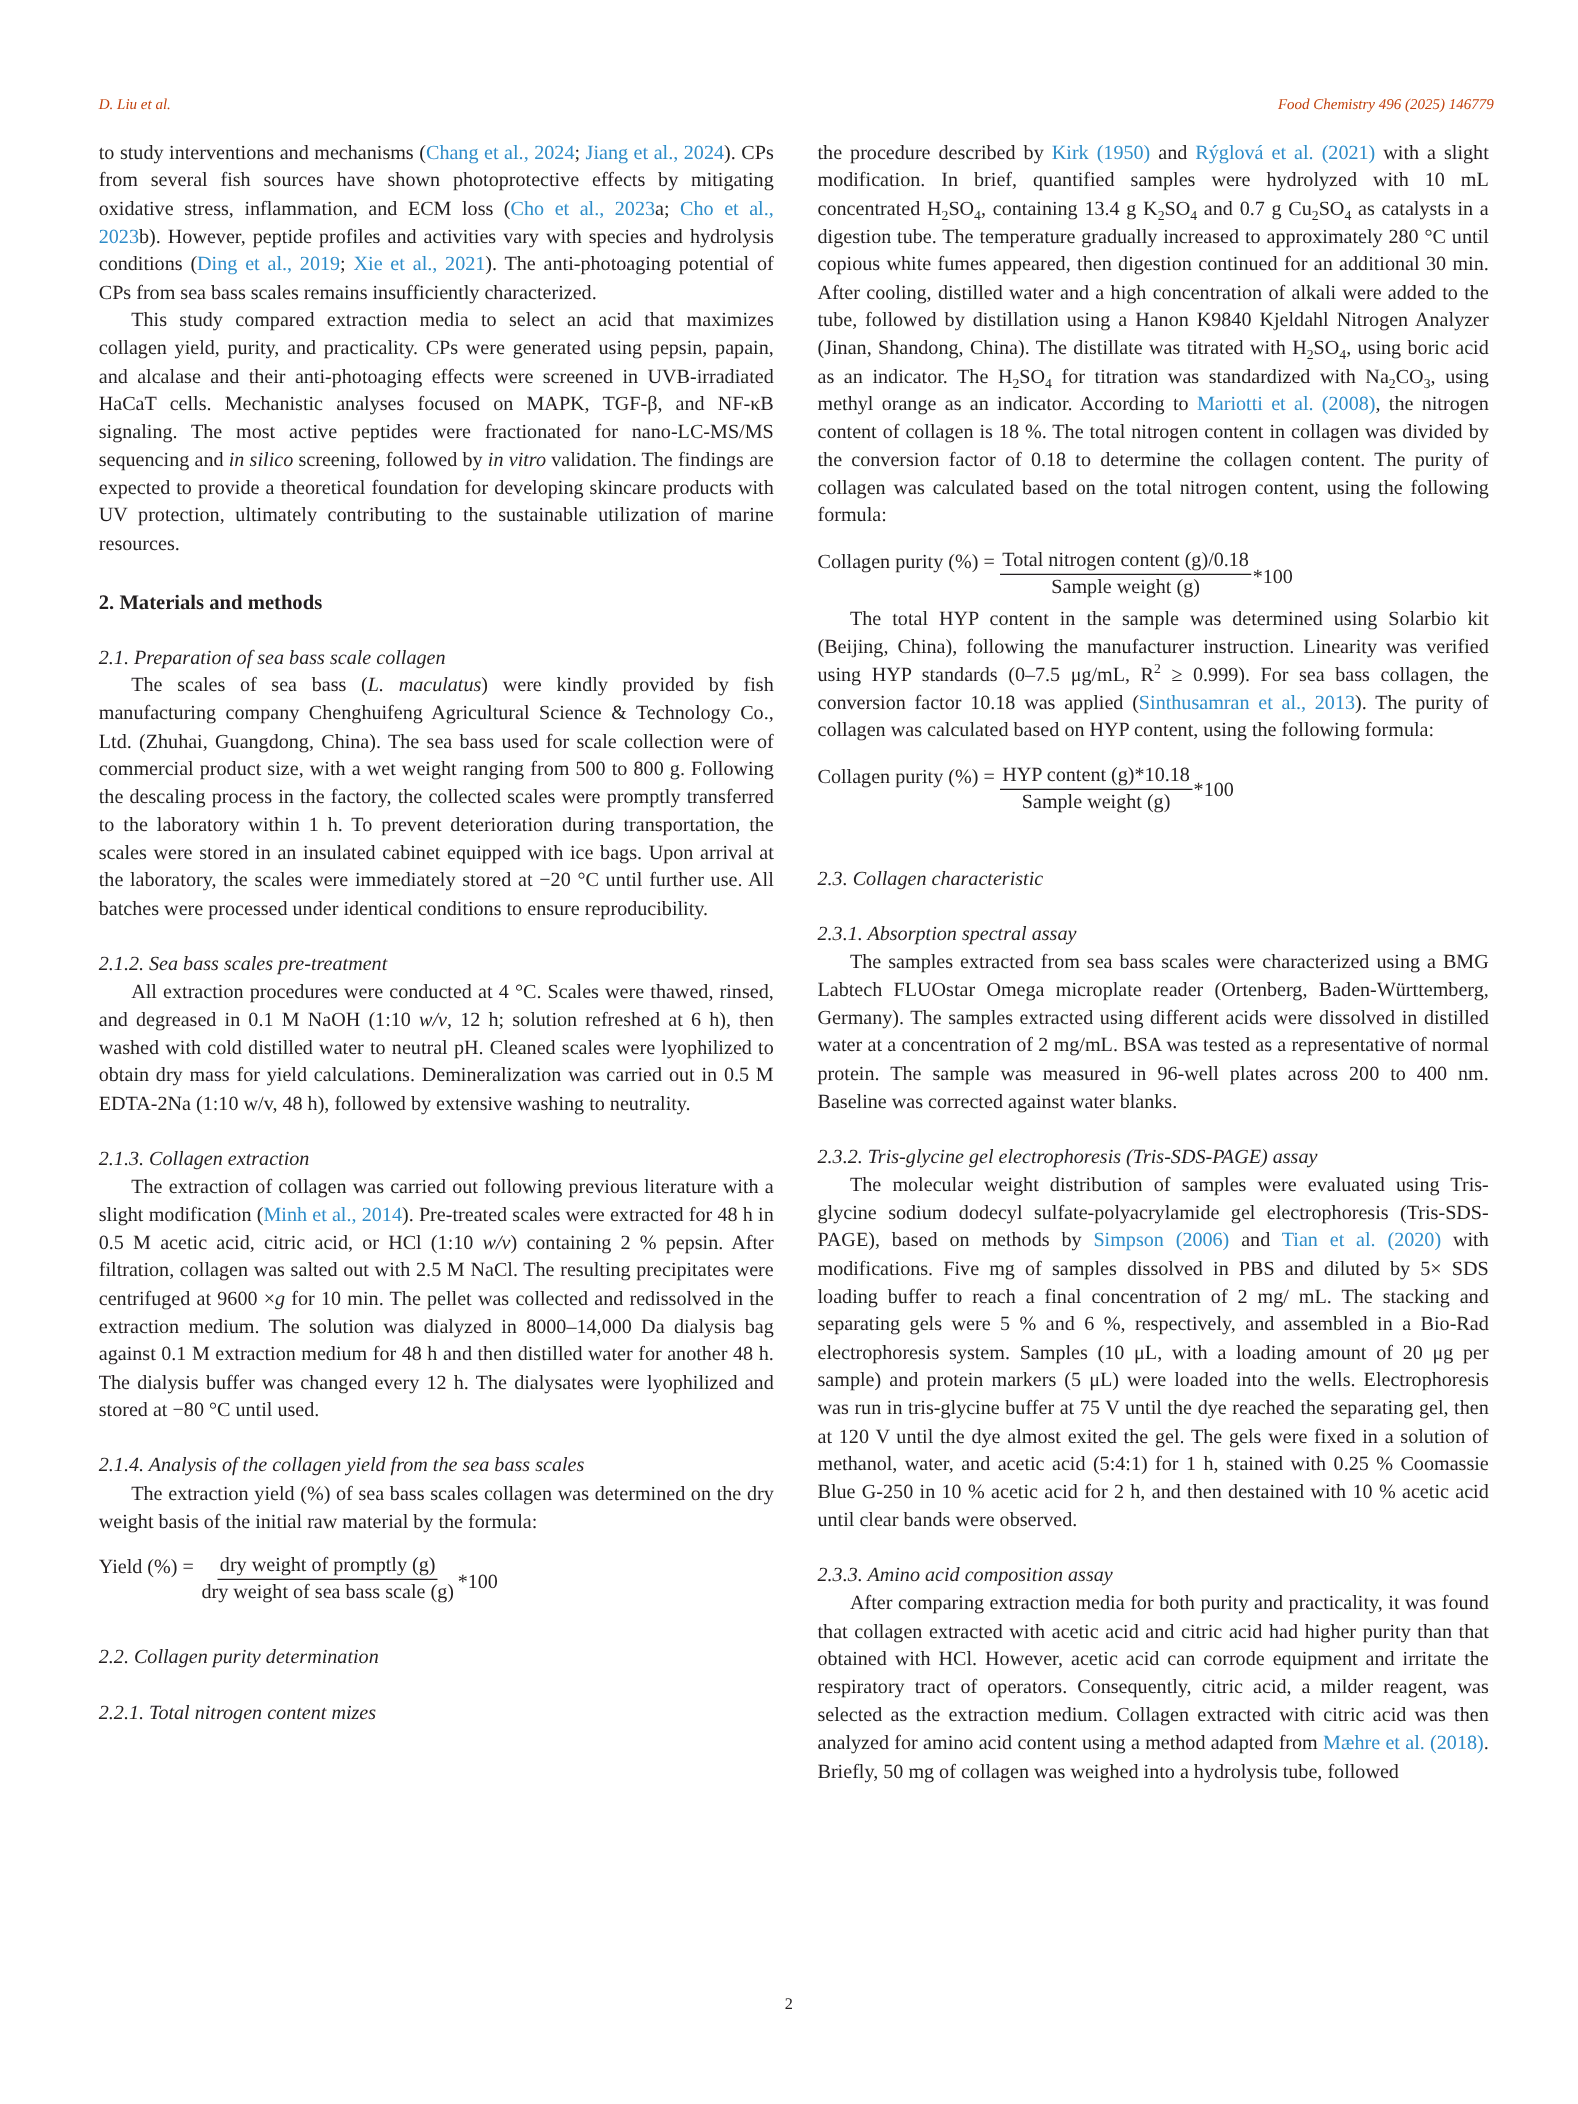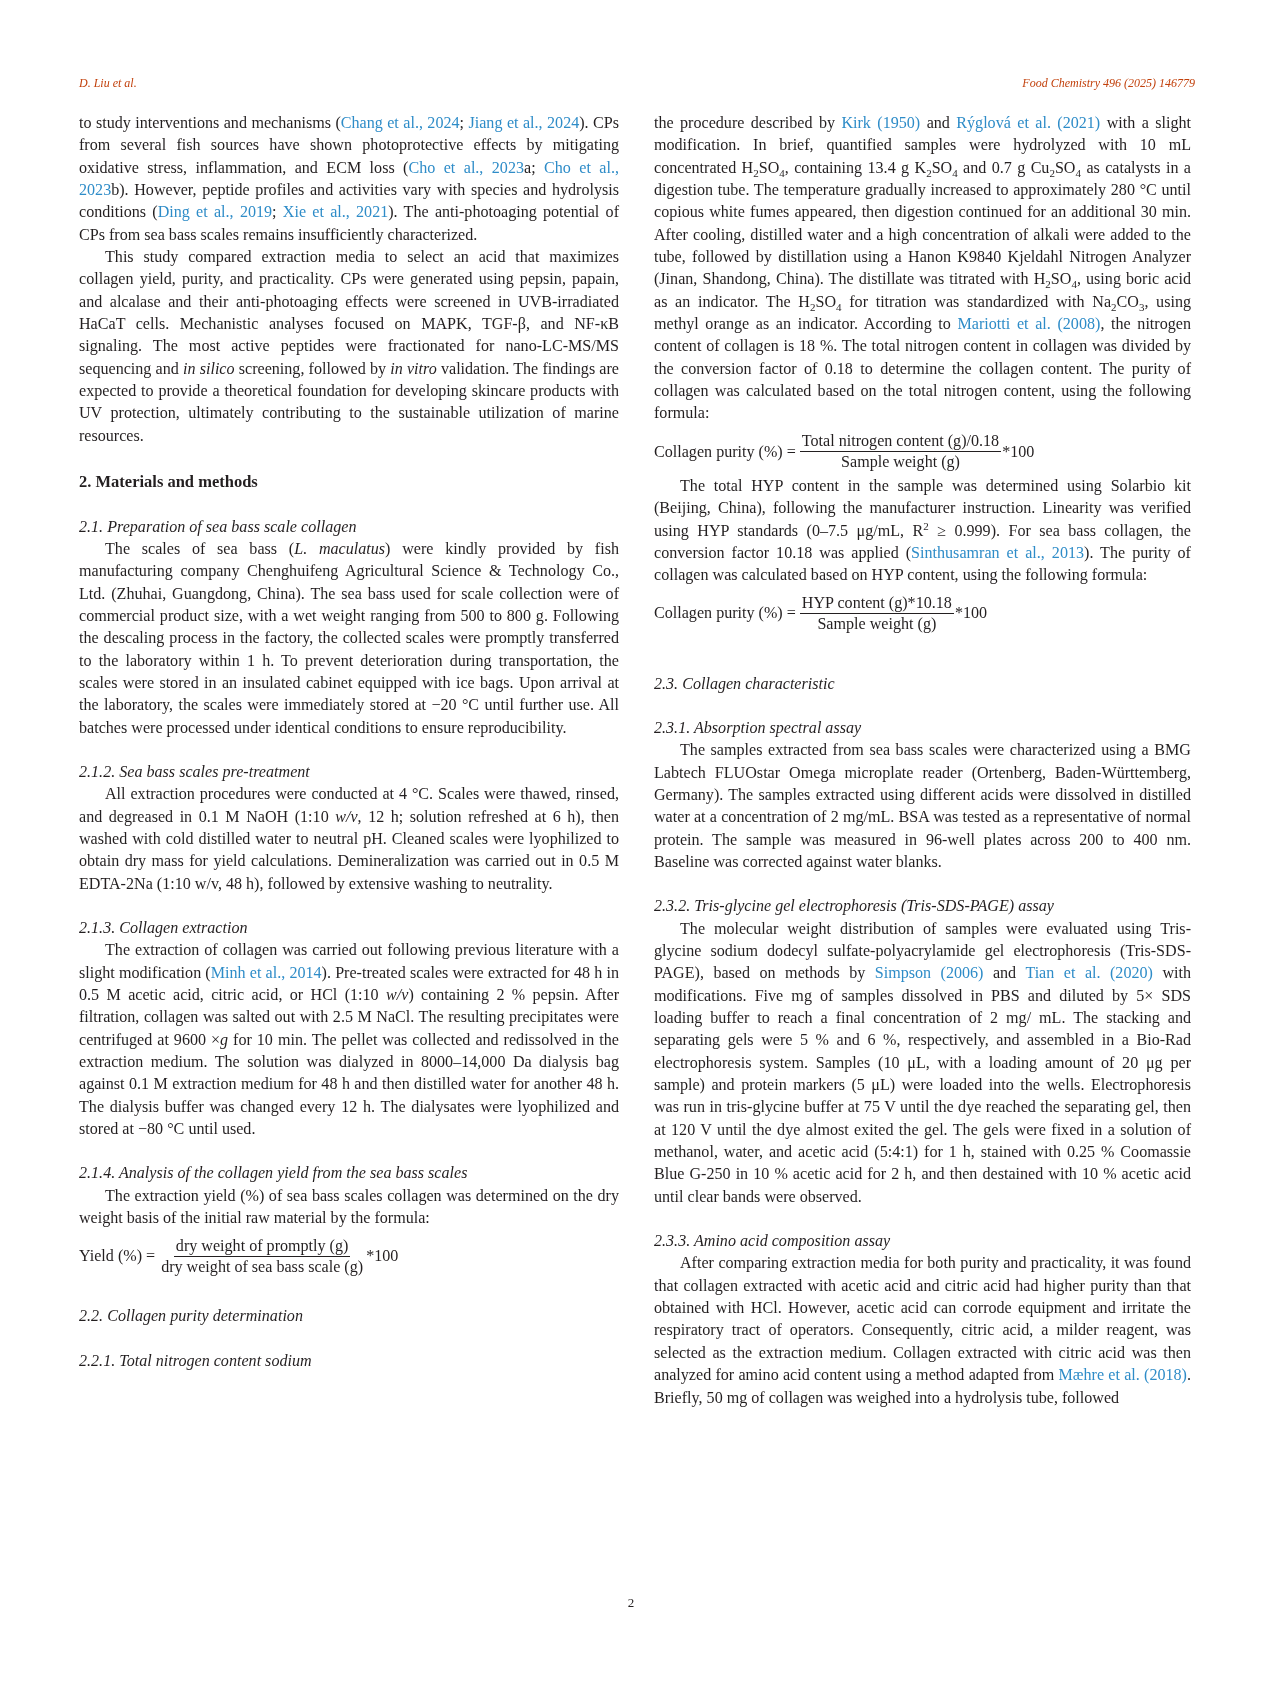--- a/index.html
+++ b/index.html
@@ -12,21 +12,21 @@
   .col-left { left: 79px; }
   .col-right { left: 654px; width: 537px; }
   p { margin: 0; text-align: justify; hyphens: manual; }
   p.ind { text-indent: 26px; }
   a, .cite { color: #2e8cc8; text-decoration: none; }
   .h2 { font-weight: bold; font-size: 16.5px; margin: 24px 0 0 0; }
   .h3 { font-style: italic; margin: 22px 0 0 0; }
   .h4 { font-style: italic; margin: 22px 0 0 0; }
   .h4 + p, .h3 + .h4 { margin-top: 0; }
   .h3 + .h4 { margin-top: 22px; }
-  .formula { display: flex; align-items: center; margin: 4px 0 0 0; height: 46px; }
+  .formula { display: flex; align-items: flex-start; margin: 14px 0 0 0; height: 46px; }
   .formula .lhs { white-space: nowrap; margin-right: 4px; }
   .frac { display: inline-flex; flex-direction: column; align-items: center; }
   .frac .num { border-bottom: 1px solid #231f20; padding: 0 2px; line-height: 20px; }
   .frac .den { line-height: 20px; padding: 0 2px; }
   .formula .mult { align-self: center; margin-left: 1px; }
   sub, sup { font-size: 11px; line-height: 0; }
   .pagenum { position: absolute; top: 1595px; left: 0; width: 1262px; text-align: center; font-size: 13px; }
 </style>
 </head>
 <body>
@@ -55,21 +55,21 @@
   <div class="formula">
     <span class="lhs">Yield (%) =</span>
     <span class="frac">
       <span class="num">dry weight of promptly (g)</span>
       <span class="den">dry weight of sea bass scale (g)</span>
     </span>
     <span class="mult">*100</span>
   </div>
 
   <div class="h3" style="margin-top:26px">2.2.  Collagen purity determination</div>
-  <div class="h4">2.2.1.  Total nitrogen content sodium</div>
+  <div class="h4">2.2.1.  Total nitrogen content mizes</div>
 </div>
 
 <div class="col col-right">
   <p><span>the procedure described by </span><a style="color: rgb(46, 140, 200);">Kirk (1950)</a><span> and </span><a style="color: rgb(46, 140, 200);">Rýglová et al. (2021)</a><span> with a slight modification. In brief, quantified samples were hydrolyzed with 10 mL concentrated H</span><sub>2</sub><span>SO</span><sub>4</sub><span>, containing 13.4 g K</span><sub>2</sub><span>SO</span><sub>4</sub><span> and 0.7 g Cu</span><sub>2</sub><span>SO</span><sub>4</sub><span> as catalysts in a digestion tube. The temperature gradually increased to approximately 280 °C until copious white fumes appeared, then diges­tion continued for an additional 30 min. After cooling, distilled water and a high concentration of alkali were added to the tube, followed by distillation using a Hanon K9840 Kjeldahl Nitrogen Analyzer (Jinan, Shandong, China). The distillate was titrated with H</span><sub>2</sub><span>SO</span><sub>4</sub><span>, using boric acid as an indicator. The H</span><sub>2</sub><span>SO</span><sub>4</sub><span> for titration was standardized with Na</span><sub>2</sub><span>CO</span><sub>3</sub><span>, using methyl orange as an indicator. According to </span><a style="color: rgb(46, 140, 200);">Mariotti et al. (2008)</a><span>, the nitrogen content of collagen is 18 %. The total nitrogen content in collagen was divided by the conversion factor of 0.18 to determine the collagen content. The purity of collagen was calculated based on the total nitrogen content, using the following formula:</span></p>
 
   <div class="formula">
     <span class="lhs">Collagen purity (%) =</span>
     <span class="frac">
       <span class="num">Total nitrogen content (g)/0.18</span>
       <span class="den">Sample weight (g)</span>

